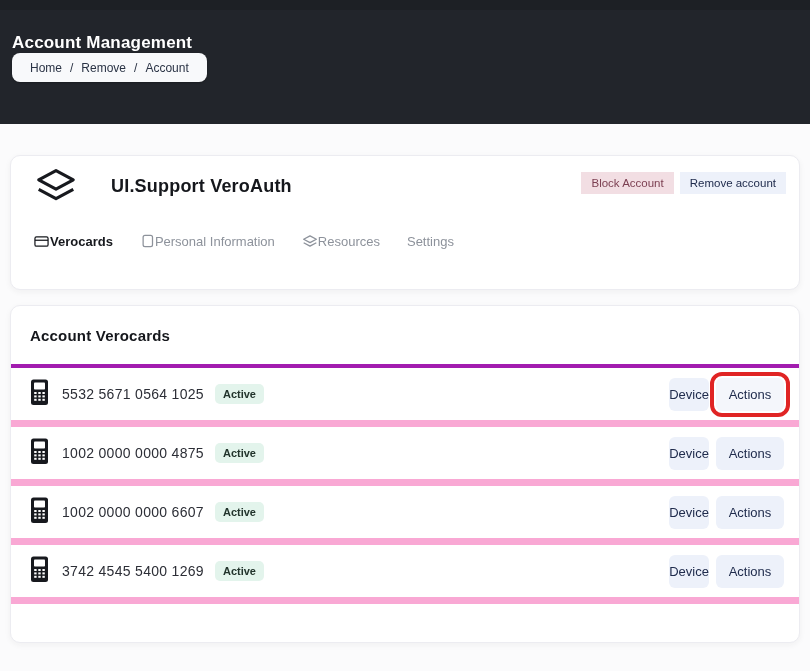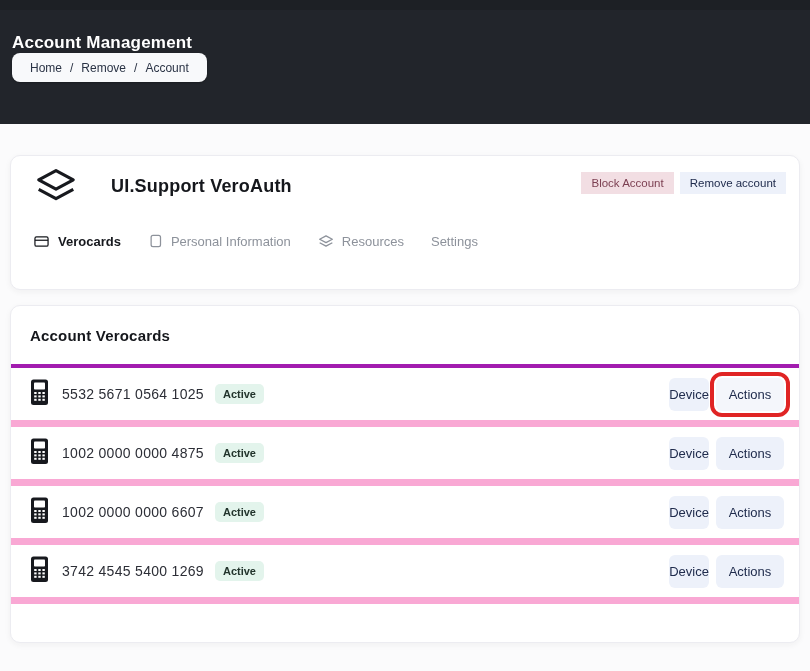--- a/index.html
+++ b/index.html
@@ -69,21 +69,21 @@
     font-size: 11.5px;
     padding: 5px 10px;
     cursor: pointer;
     white-space: nowrap;
   }
   .btn-block { background: var(--block_btn_bg, #f2dee3); color: var(--block_btn_text, #7c3f51); }
   .btn-remove { background: var(--light_btn_bg, #edf1fa); color: var(--light_btn_text, #202c4d); }
 
   .tabs { display: flex; align-items: center; gap: 27px; margin-top: 27px; }
   .tab {
-    display: inline-flex; align-items: center; gap: 8px;
+    display: inline-flex; align-items: center; 
     font-size: 13px; color: #8d929b; cursor: pointer;
     background: none; border: none; font-family: inherit; padding: 0;
   }
   .tab.active { color: #16181d; font-weight: 700; }
   .tab svg { display: block; }
 
   
   .verocards-card { margin-top: 15px; height: 338px; }
   .vc-header {
     display: flex; align-items: center; justify-content: space-between;

